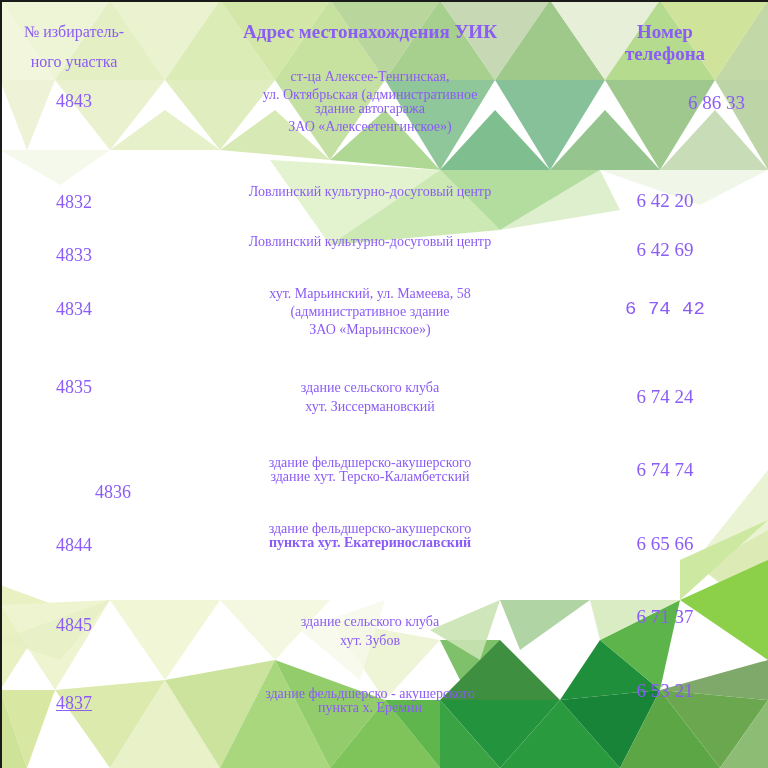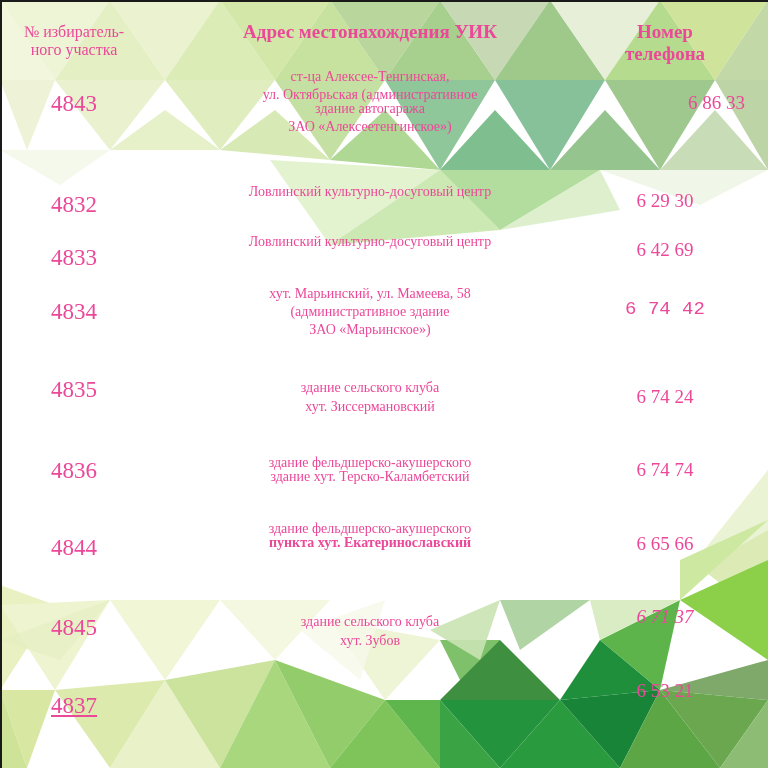--- a/index.html
+++ b/index.html
@@ -1,29 +1,29 @@
 <!DOCTYPE html>
 <html><head>
 <meta charset="utf-8">
 <style>
   html, body { margin: 0; padding: 0; }
   body { width: 768px; height: 768px; overflow: hidden; background: #ffffff; }
   .page {
     position: relative; width: 768px; height: 768px; overflow: hidden;
     background: #ffffff;
     font-family: "Liberation Serif", "DejaVu Serif", serif;
-    color: #ec4899;
+    color: #8b5cf6;
   }
   .frame-left { position: absolute; left: 0; top: 0; width: 2px; height: 768px; background: #1a1a1a; z-index: 5; }
   .frame-top { position: absolute; left: 0; top: 0; width: 768px; height: 2px; background: #1a1a1a; z-index: 5; }
   svg.bg { position: absolute; left: 0; top: 0; z-index: 0; }
   .t { position: absolute; z-index: 3; text-align: center; line-height: 1; white-space: nowrap; }
   .hdr { font-weight: bold; font-size: 19px; }
   .hdr-small { font-size: 16px; }
-  .num { font-size: 23px; }
+  .num { font-size: 18px; }
   .addr { font-size: 14px; }
   .phone { font-size: 19px; }
   .col1 { left: 0; width: 148px; }
   .col2 { left: 160px; width: 420px; }
   .col3 { left: 585px; width: 160px; }
 </style>
 </head>
 <body>
 
 <div class="page">
@@ -106,42 +106,42 @@
     <polygon points="300,630 385,600 360,680" fill="#f6f9ea" opacity="0.8"></polygon>
     <polygon points="430,630 500,600 480,660" fill="#c9e3b3" opacity="0.9"></polygon>
     <polygon points="500,600 590,600 520,650" fill="#a9cf9a" opacity="0.9"></polygon>
   </svg>
 
   <div class="frame-left"></div>
   <div class="frame-top"></div>
 
   <div class="t col1 hdr-small" style="top:24px;">
     <div>№ избиратель-</div>
-    <div style="margin-top:2px;">ного участка</div>
+    <div style="margin-top:14px;">ного участка</div>
   </div>
   <div class="t col2 hdr" style="top:22px;">Адрес местонахождения УИК</div>
   <div class="t col3 hdr" style="top:22px;">
     <div>Номер</div>
     <div style="margin-top:3px;">телефона</div>
   </div>
 
   <div class="t col1 num" style="top:92px;">4843</div>
   <div class="t col2 addr" style="top:70px;">
     <div>ст-ца Алексее-Тенгинская,</div>
     <div style="margin-top:4px;">ул. Октябрьская (административное</div>
     <div style="margin-top:0px;">здание автогаража</div>
     <div style="margin-top:4px;">ЗАО «Алексеетенгинское»)</div>
   </div>
   <div class="t col3 phone" style="top:93px;text-align:right;">6 86 33</div>
 
   <div class="t col1 num" style="top:193px;">4832</div>
   <div class="t col2 addr" style="top:185px;">
     <div>Ловлинский культурно-досуговый центр</div>
   </div>
-  <div class="t col3 phone" style="top:191px;">6 29 30</div>
+  <div class="t col3 phone" style="top:191px;">6 42 20</div>
 
   <div class="t col1 num" style="top:246px;">4833</div>
   <div class="t col2 addr" style="top:235px;">
     <div>Ловлинский культурно-досуговый центр</div>
   </div>
   <div class="t col3 phone" style="top:240px;">6 42 69</div>
 
   <div class="t col1 num" style="top:300px;">4834</div>
   <div class="t col2 addr" style="top:287px;">
     <div>хут. Марьинский, ул. Мамеева, 58</div>
@@ -150,37 +150,41 @@
   </div>
   <div class="t col3 phone" style="top:300px;font-family:Liberation Mono, monospace;">6 74 42</div>
 
   <div class="t col1 num" style="top:378px;">4835</div>
   <div class="t col2 addr" style="top:381px;">
     <div>здание сельского клуба</div>
     <div style="margin-top:5px;">хут. Зиссермановский</div>
   </div>
   <div class="t col3 phone" style="top:387px;">6 74 24</div>
 
-  <div class="t col1 num" style="top:459px;">4836</div>
+  <div class="t col1 num" style="top:483px;padding-left:39px;">4836</div>
   <div class="t col2 addr" style="top:456px;">
     <div>здание фельдшерско-акушерского</div>
     <div style="margin-top:0px;">здание хут. Терско-Каламбетский</div>
   </div>
   <div class="t col3 phone" style="top:460px;">6 74 74</div>
 
   <div class="t col1 num" style="top:536px;">4844</div>
   <div class="t col2 addr" style="top:522px;">
     <div>здание фельдшерско-акушерского</div>
     <div style="margin-top:0px;font-weight:bold;">пункта хут. Екатеринославский</div>
   </div>
   <div class="t col3 phone" style="top:534px;">6 65 66</div>
 
   <div class="t col1 num" style="top:616px;">4845</div>
   <div class="t col2 addr" style="top:615px;">
     <div>здание сельского клуба</div>
     <div style="margin-top:5px;">хут. Зубов</div>
   </div>
-  <div class="t col3 phone" style="top:607px;font-style:italic;">6 71 37</div>
+  <div class="t col3 phone" style="top:607px;">6 71 37</div>
 
   <div class="t col1 num" style="top:694px;text-decoration:underline;">4837</div>
+  <div class="t col2 addr" style="top:687px;">
+    <div>здание фельдшерско - акушерского</div>
+    <div style="margin-top:0px;">пункта х. Еремин</div>
+  </div>
   <div class="t col3 phone" style="top:681px;">6 53 21</div>
 
 </div>
 
 </body></html>

